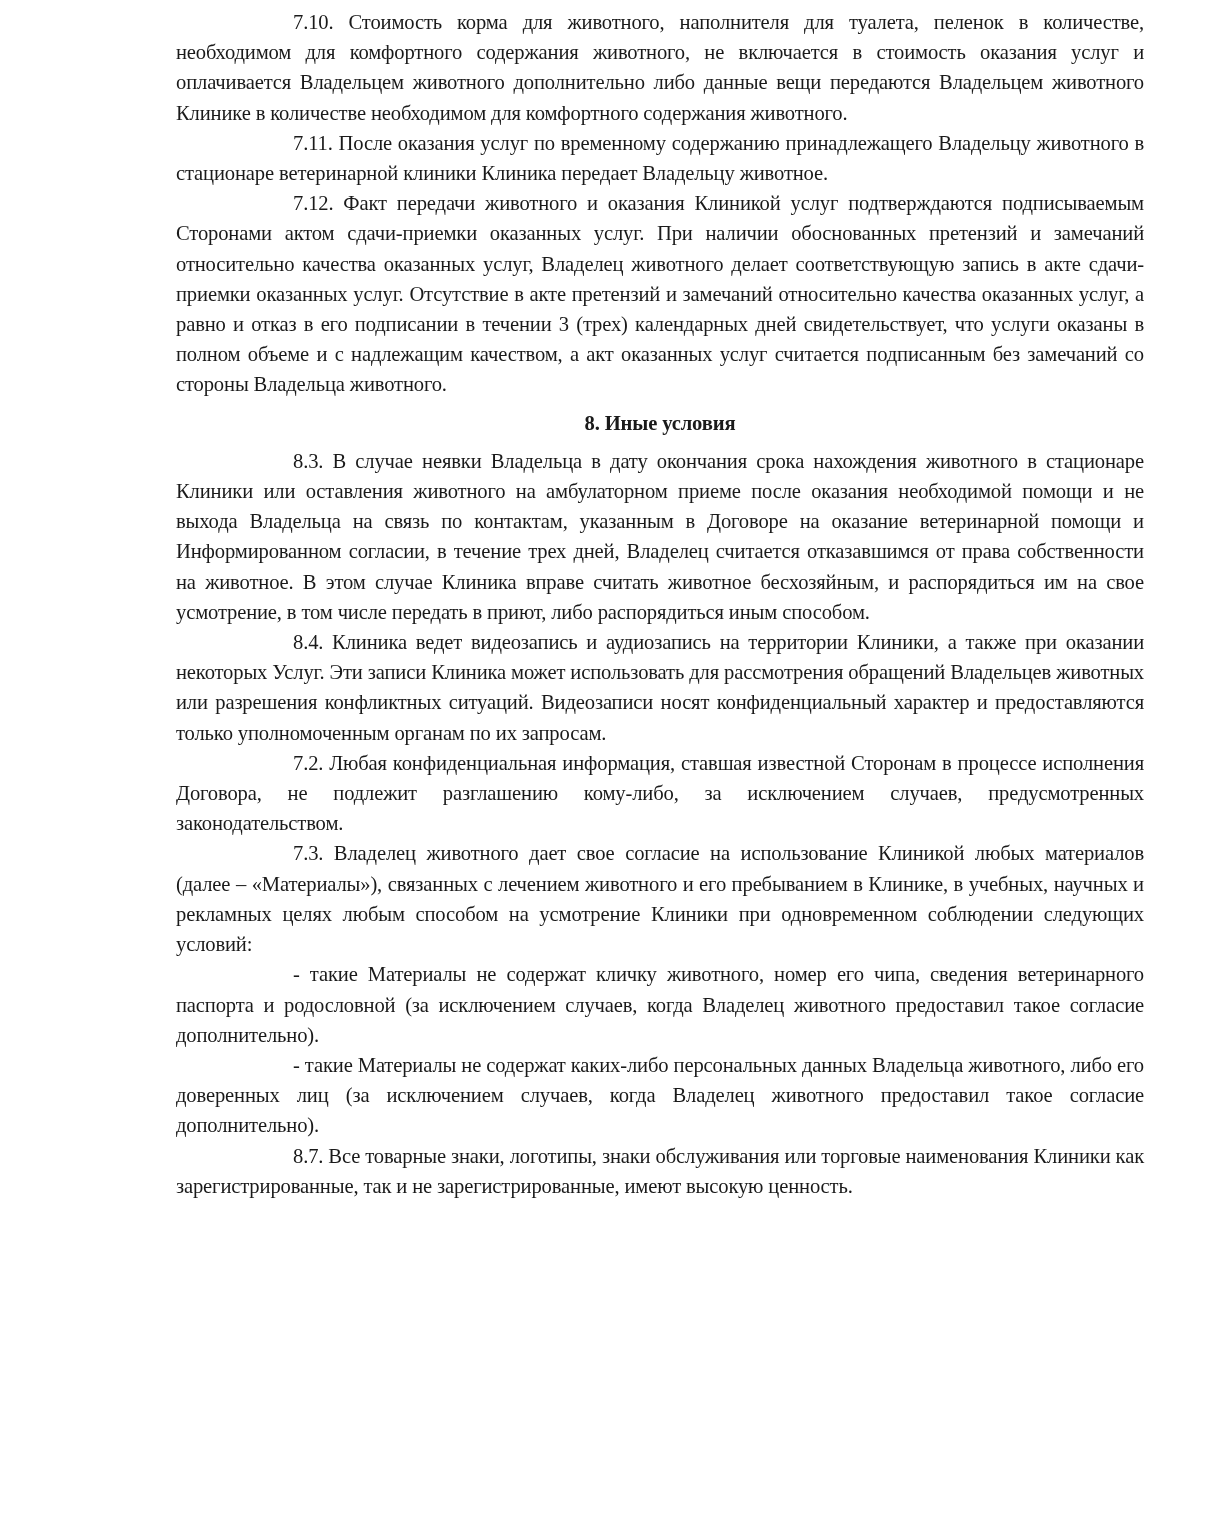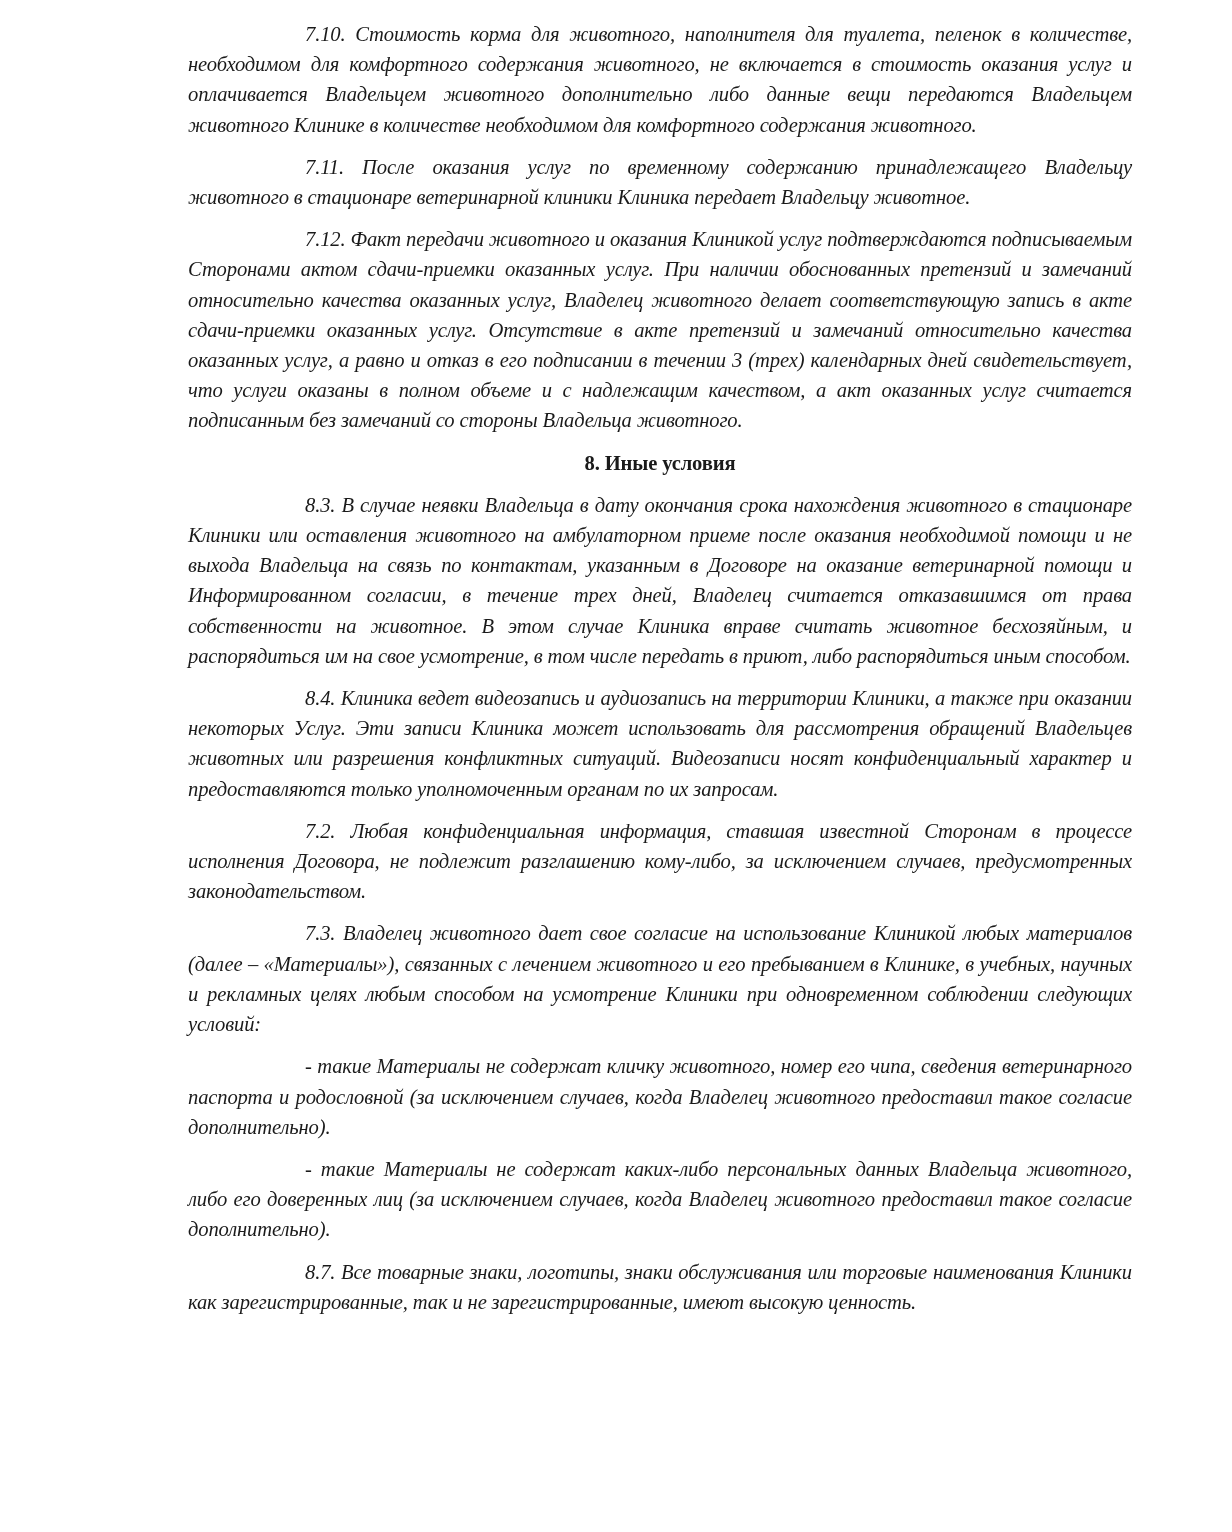--- a/index.html
+++ b/index.html
@@ -19,28 +19,27 @@
       top: 7px;
       width: 968px;
       font-family: "Liberation Serif", "DejaVu Serif", serif;
       font-size: 20.6px;
       line-height: 30.2px;
       color: #1a1a1a;
       letter-spacing: -0.15px;
       word-spacing: 0px;
     }
     .para {
-      margin: 12px;
+      margin: 0;
       text-align: justify;
       text-indent: 117px;
       hyphens: none;
-      font-style: italic;
     }
     .heading {
-      margin: 0;
+      margin: 8px;
       text-align: center;
       font-weight: bold;
     }
   </style>
 </head>
 <body>
 
 <div class="page">
   <p class="para">7.10.  Стоимость корма для животного, наполнителя для туалета, пеленок в количестве, необходимом для комфортного содержания животного, не включается в стоимость оказания услуг и оплачивается Владельцем животного дополнительно либо данные вещи передаются Владельцем животного Клинике в количестве необходимом для комфортного содержания животного.</p>
   <p class="para">7.11. После оказания услуг по временному содержанию принадлежащего Владельцу животного в стационаре ветеринарной клиники Клиника передает Владельцу животное.</p>

